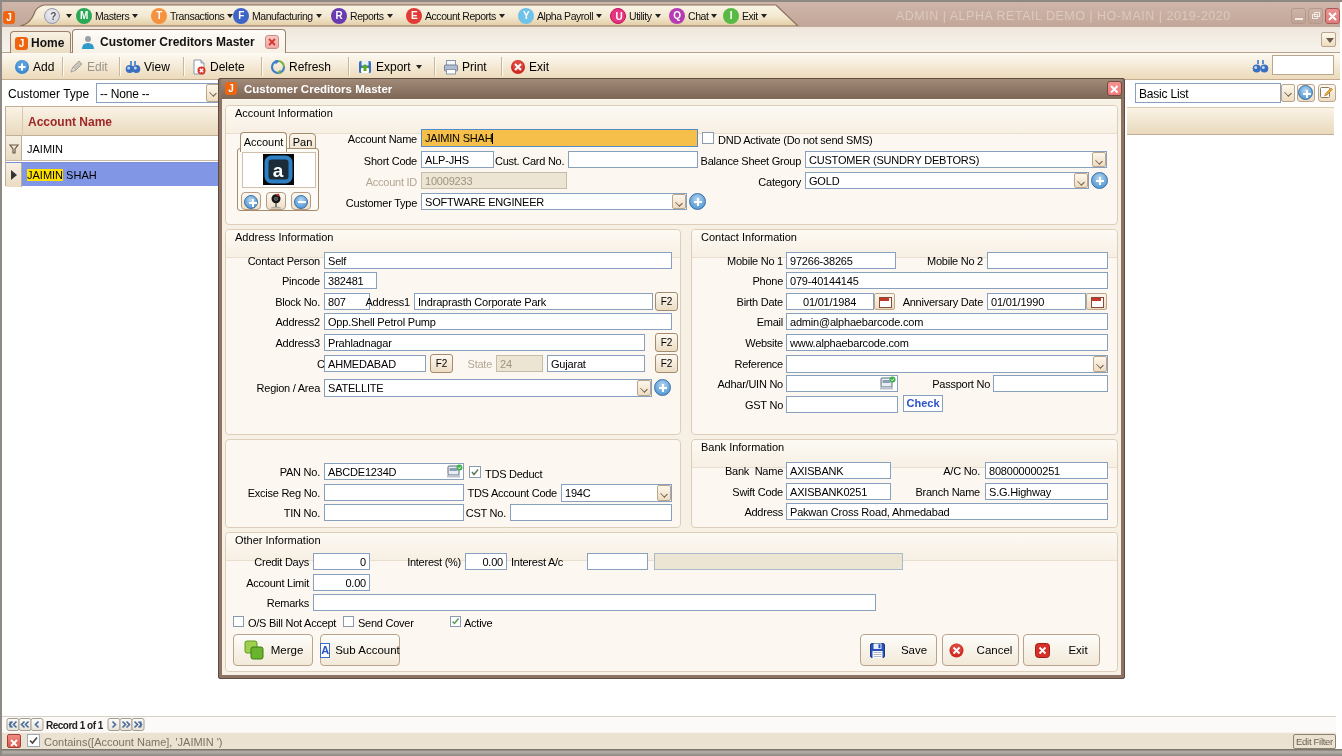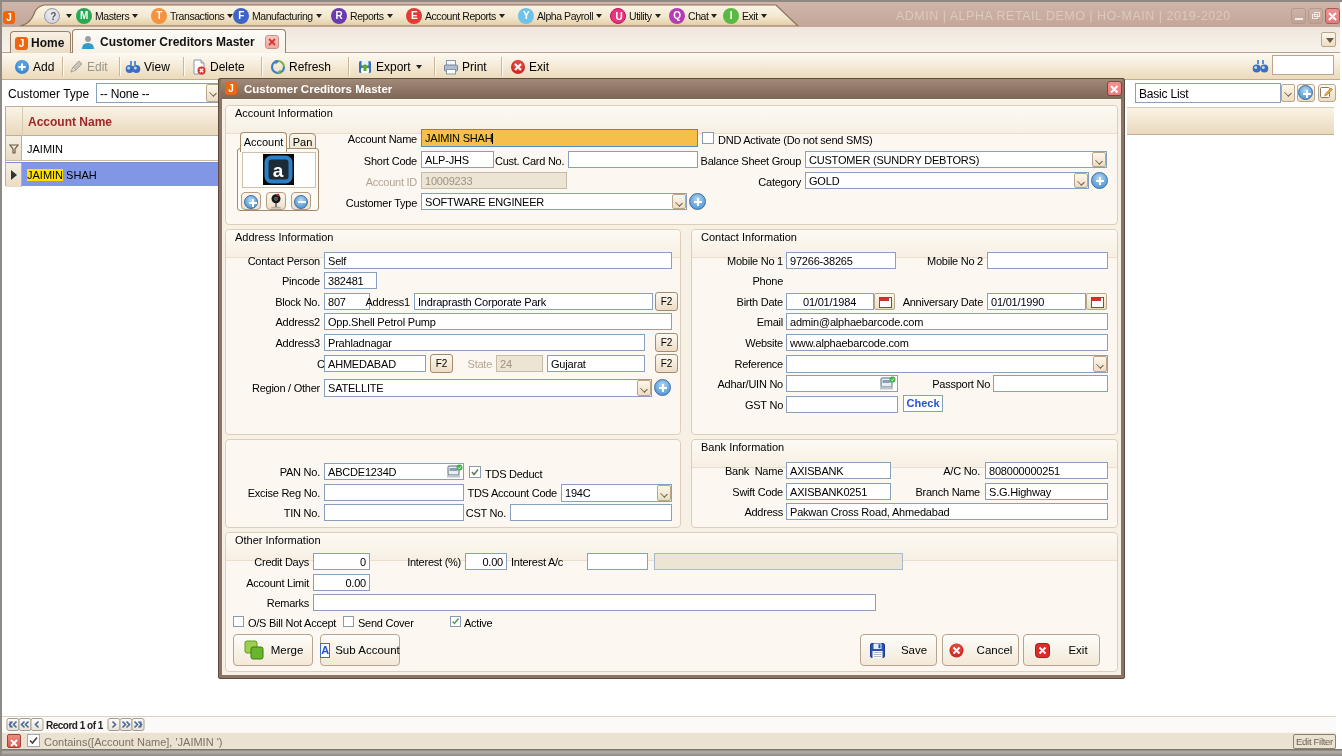--- a/index.html
+++ b/index.html
@@ -358,34 +358,35 @@
 <div class="lbl" style="left:5px;top:108px;width:90px;">Address3</div>
 <div class="inp" style="left:99px;top:105px;width:321px;height:17px;">Prahladnagar</div>
 <div class="f2" style="left:430px;top:104px;">F2</div>
 <div class="lbl" style="left:20px;top:129px;width:90px;">City</div>
 <div class="inp" style="left:99px;top:126px;width:102px;height:17px;">AHMEDABAD</div>
 <div class="f2" style="left:205px;top:125px;">F2</div>
 <div class="lbl" style="left:217px;top:129px;width:50px;color:#b3a593;">State</div>
 <div class="inp dis" style="left:271px;top:126px;width:47px;height:17px;">24</div>
 <div class="inp" style="left:322px;top:126px;width:98px;height:17px;">Gujarat</div>
 <div class="f2" style="left:430px;top:125px;">F2</div>
-<div class="lbl" style="left:5px;top:153px;width:90px;">Region / Other</div>
+<div class="lbl" style="left:5px;top:153px;width:90px;">Region / Area</div>
 <div class="inp" style="left:99px;top:150px;width:328px;height:18px;">SATELLITE</div>
 <div class="vbtn" style="left:412px;top:151px;height:16px;"></div>
 <span class="plus" style="left:429px;top:150px;"></span>
 </div>
         </div>
   <div class="grp" style="left:469px;top:129px;width:427px;height:206px;">
           <div class="gcap">Contact Information</div>
           <div id="gC" class="abs" style="left:-1px;top:-1px;width:100%;height:100%;">
 <div class="lbl" style="left:2px;top:26px;width:90px;">Mobile No 1</div>
 <div class="inp" style="left:95px;top:23px;width:110px;height:17px;">97266-38265</div>
 <div class="lbl" style="left:222px;top:26px;width:70px;">Mobile No 2</div>
 <div class="inp" style="left:296px;top:23px;width:121px;height:17px;"></div>
 <div class="lbl" style="left:2px;top:46px;width:90px;">Phone</div>
+<div class="inp" style="left:95px;top:43px;width:322px;height:17px;">079-40144145</div>
 <div class="lbl" style="left:2px;top:67px;width:90px;">Birth Date</div>
 <div class="inp" style="left:95px;top:64px;width:88px;height:17px;padding-left:16px;">01/01/1984</div>
 <div class="cal" style="left:183px;top:64px;"></div>
 <div class="lbl" style="left:202px;top:67px;width:90px;">Anniversary Date</div>
 <div class="inp" style="left:296px;top:64px;width:99px;height:17px;">01/01/1990</div>
 <div class="cal" style="left:395px;top:64px;"></div>
 <div class="lbl" style="left:2px;top:87px;width:90px;">Email</div>
 <div class="inp" style="left:95px;top:84px;width:322px;height:17px;">admin@alphaebarcode.com</div>
 <div class="lbl" style="left:2px;top:108px;width:90px;">Website</div>
 <div class="inp" style="left:95px;top:105px;width:322px;height:17px;">www.alphaebarcode.com</div>

